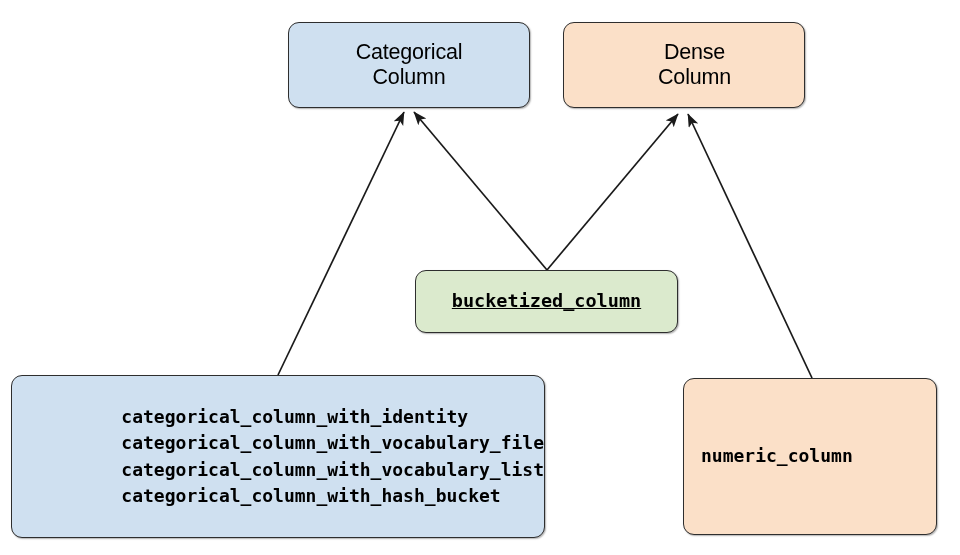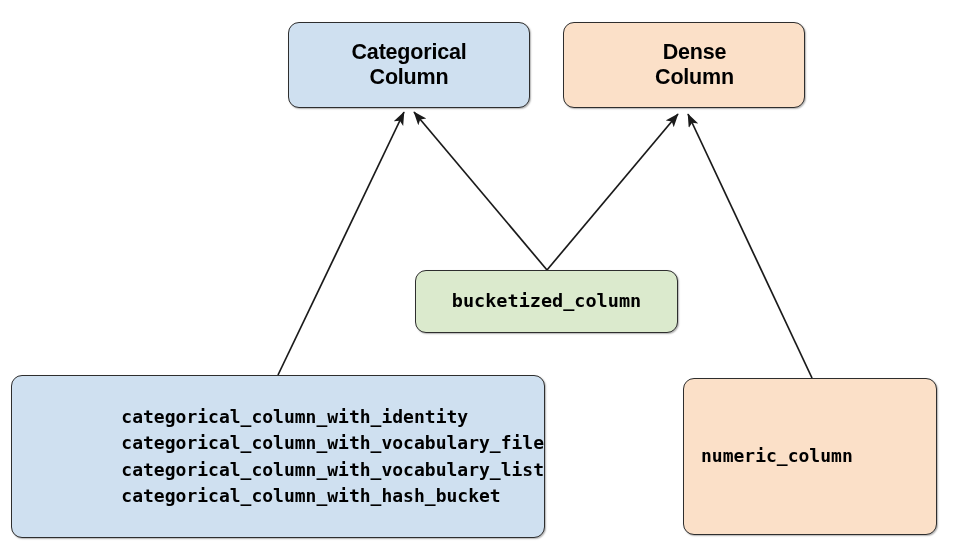--- a/index.html
+++ b/index.html
@@ -33,21 +33,21 @@
     border-radius: 11px;
     box-shadow: 1px 1px 1.5px rgba(0,0,0,0.30);
     display: flex;
     align-items: center;
     overflow: hidden;
   }
   .node-title {
     width: 100%;
     text-align: center;
     font-family: "Liberation Sans", sans-serif;
-    font-weight: bold;
+    font-weight: normal;
     font-size: 21.5px;
     line-height: 1.17;
     color: #000000;
     letter-spacing: -0.2px;
     white-space: pre-line;
   }
   .node-code {
     width: 100%;
     text-align: center;
     font-family: "DejaVu Sans Mono", monospace;
@@ -71,20 +71,21 @@
     left: 288px; top: 22px; width: 242px; height: 86px;
     background: #cfe0f0;
   }
   #node-dense-column {
     left: 563px; top: 22px; width: 242px; height: 86px;
     background: #fbe0c8;
   }
   #node-bucketized-column {
     left: 415px; top: 270px; width: 263px; height: 63px;
     background: #dbeacd;
+    text-decoration: underline;
   }
   #node-categorical-list {
     left: 11px; top: 375px; width: 534px; height: 163px;
     background: #cfe0f0;
     padding-left: 17px;
     align-items: center;
   }
   #node-dense-list {
     left: 683px; top: 378px; width: 254px; height: 157px;
     background: #fbe0c8;

